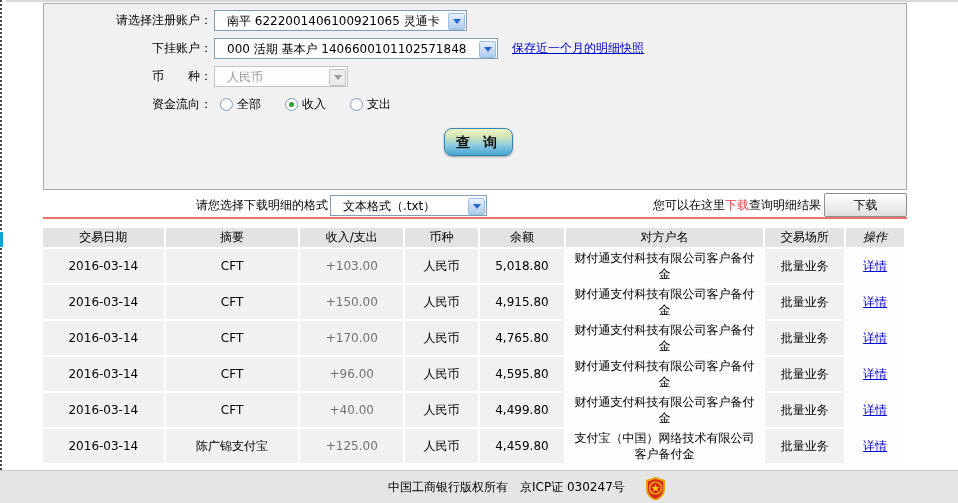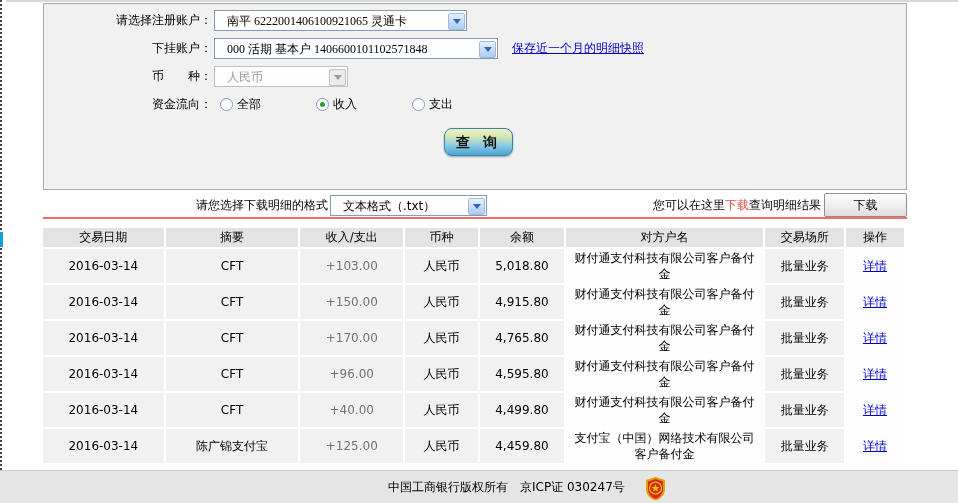--- a/index.html
+++ b/index.html
@@ -23,21 +23,21 @@
   }
   .top-line {
     position: absolute; left: 6px; right: 0; top: 0; height: 2px; background: #d8d8d8;
   }
   
   .panel {
     position: absolute; left: 43px; top: 3px; width: 864px; height: 187px;
     background: #f1f1f1; border: 1px solid #a9a9a9;
     padding-top: 2px;
   }
-  .form-row { display: flex; align-items: center; height: 28px; font-family: Liberation Serif, serif; }
+  .form-row { display: flex; align-items: center; height: 28px; }
   .form-label { width: 168px; text-align: right; white-space: pre; }
   
   .xselect {
     height: 21px; background: #fff; border: 1px solid #7f9db9;
     display: inline-flex; align-items: flex-end; padding: 0 1px 0 12px;
     margin-left: 2px; white-space: nowrap; overflow: hidden; cursor: default;
   }
   .xselect .arrow-btn {
     margin-left: auto; width: 17px; height: 17px; flex: 0 0 17px;
     background: linear-gradient(#e8f1fc, #c4d9f3 60%, #aecbed);
@@ -45,21 +45,21 @@
     display: flex; align-items: center; justify-content: center;
   }
   .chev { width: 0; height: 0; border-left: 4px solid transparent; border-right: 4px solid transparent; border-top: 5px solid #2a66c8; }
   .xselect.disabled { border-color: #c3c3c3; color: #9a9a9a; background: #fdfdfd; }
   .xselect.disabled .arrow-btn { background: #ececec; border-color: #c3c3c3; }
   .xselect.disabled .chev { border-top-color: #9a9a9a; }
   .w1 { width: 253px; } .w2 { width: 284px; } .w3 { width: 134px; } .w4 { width: 157px; }
   .link { color: #0000cc; text-decoration: underline; cursor: pointer; }
   .snapshot-link { margin-left: 14px; }
   
-  .radio-group { display: flex; align-items: flex-start; gap: 31px; }
+  .radio-group { display: flex; align-items: flex-start; }
   .radio-item { display: inline-flex; align-items: center; margin-right: 24px; cursor: pointer; }
   .radio {
     width: 13px; height: 13px; border-radius: 50%;
     border: 1px solid #7f9db9; background: radial-gradient(#fff 60%, #e9e9e9);
     position: relative; margin-right: 4px; flex: 0 0 13px;
   }
   .radio.checked::after {
     content: ""; position: absolute; left: 3px; top: 3px; width: 5px; height: 5px;
     border-radius: 50%; background: #2f9e2f;
   }
@@ -94,21 +94,21 @@
   }
   .tx-table th {
     background: #e3e3e3; height: 19px; font-weight: normal; text-align: center; padding: 0 2px;
   }
   .tx-table td {
     height: 34px; text-align: center; padding: 0 4px; background: #f1f1f1; line-height: 16px;
   }
   .tx-table td.col-party, .tx-table td.col-op { background: #fdfdfd; }
   .c-date { width: 121px; } .c-sum { width: 133px; } .c-amt { width: 103px; }
   .c-cur { width: 73px; } .c-bal { width: 84px; } .c-party { width: 198px; }
-  .c-venue { width: 79px; } .c-op { width: 58px; }
+  .c-venue { width: 79px; } .c-op { width: 58px; font-style: italic; }
   .amt { color: #737373; }
   
   .footer {
     position: absolute; left: 0; right: 0; bottom: 0; height: 33px;
     background: #e5e5e5; border-top: 1px solid #c9c9c9;
     display: flex; align-items: center;
   }
   .footer-left { margin-left: 8px; white-space: nowrap; margin-top: 48px; }
   .footer-left .sep { margin: 0 10px; }
   .footer-link { cursor: pointer; }

